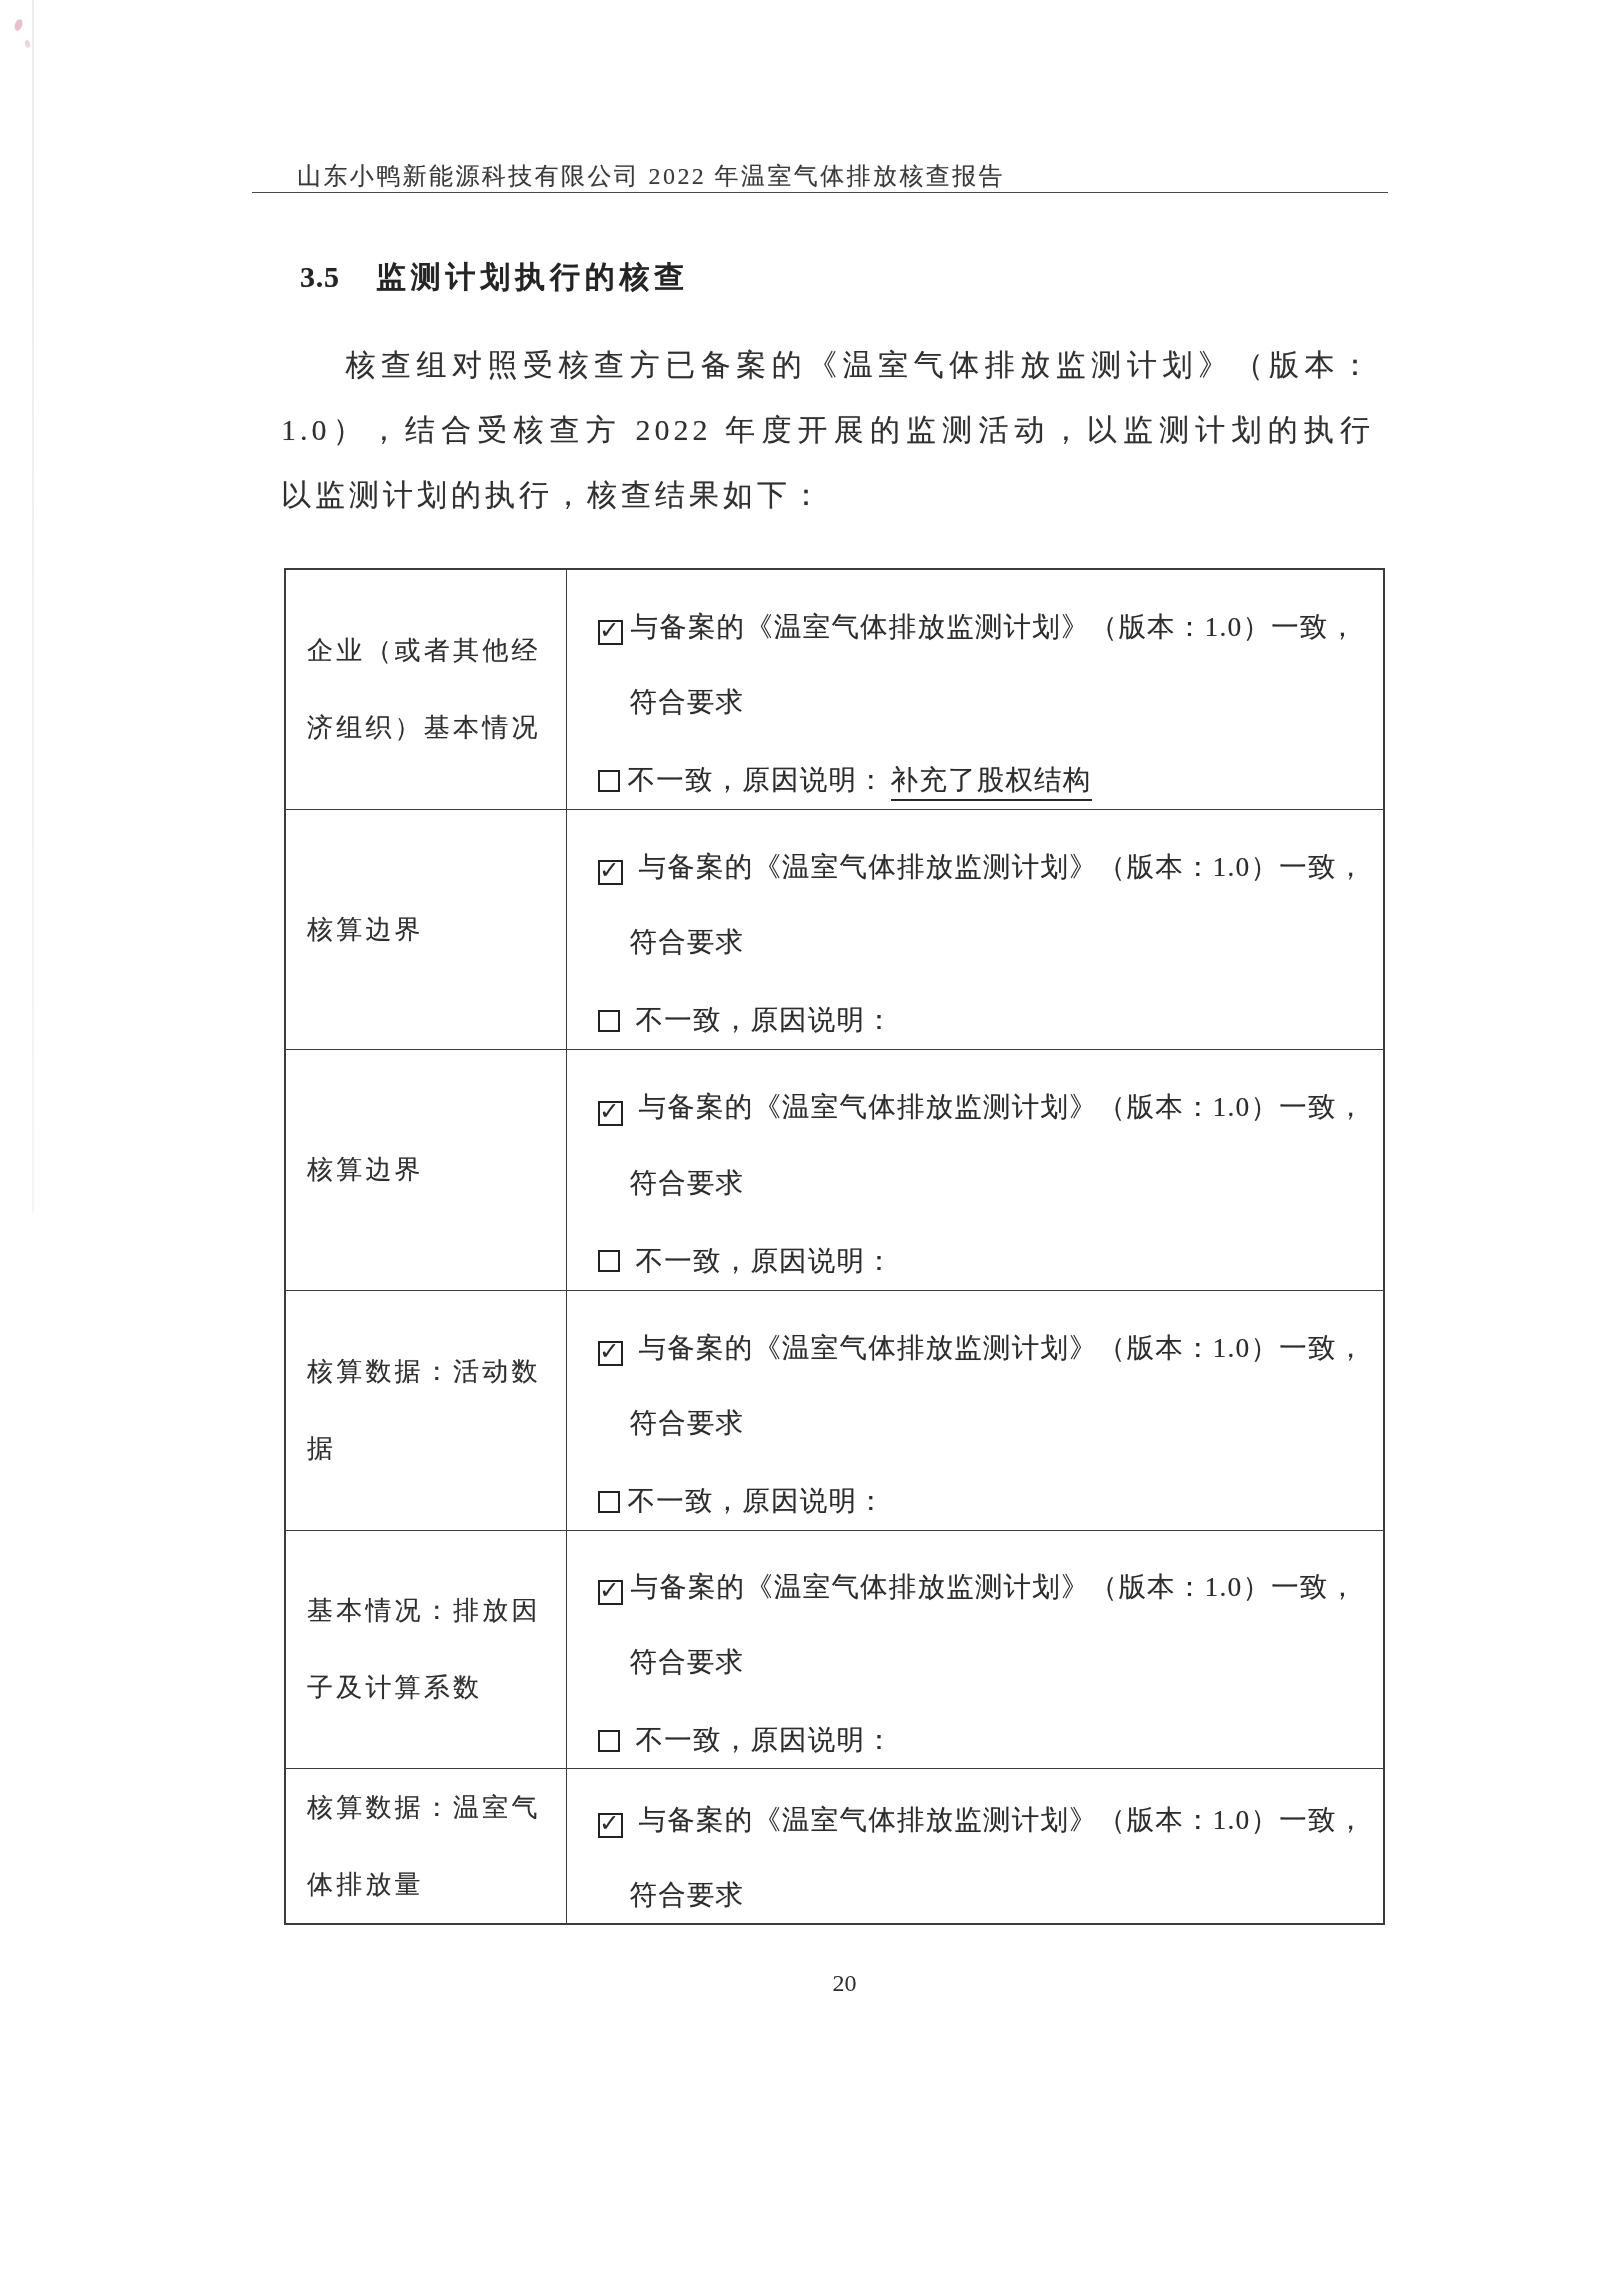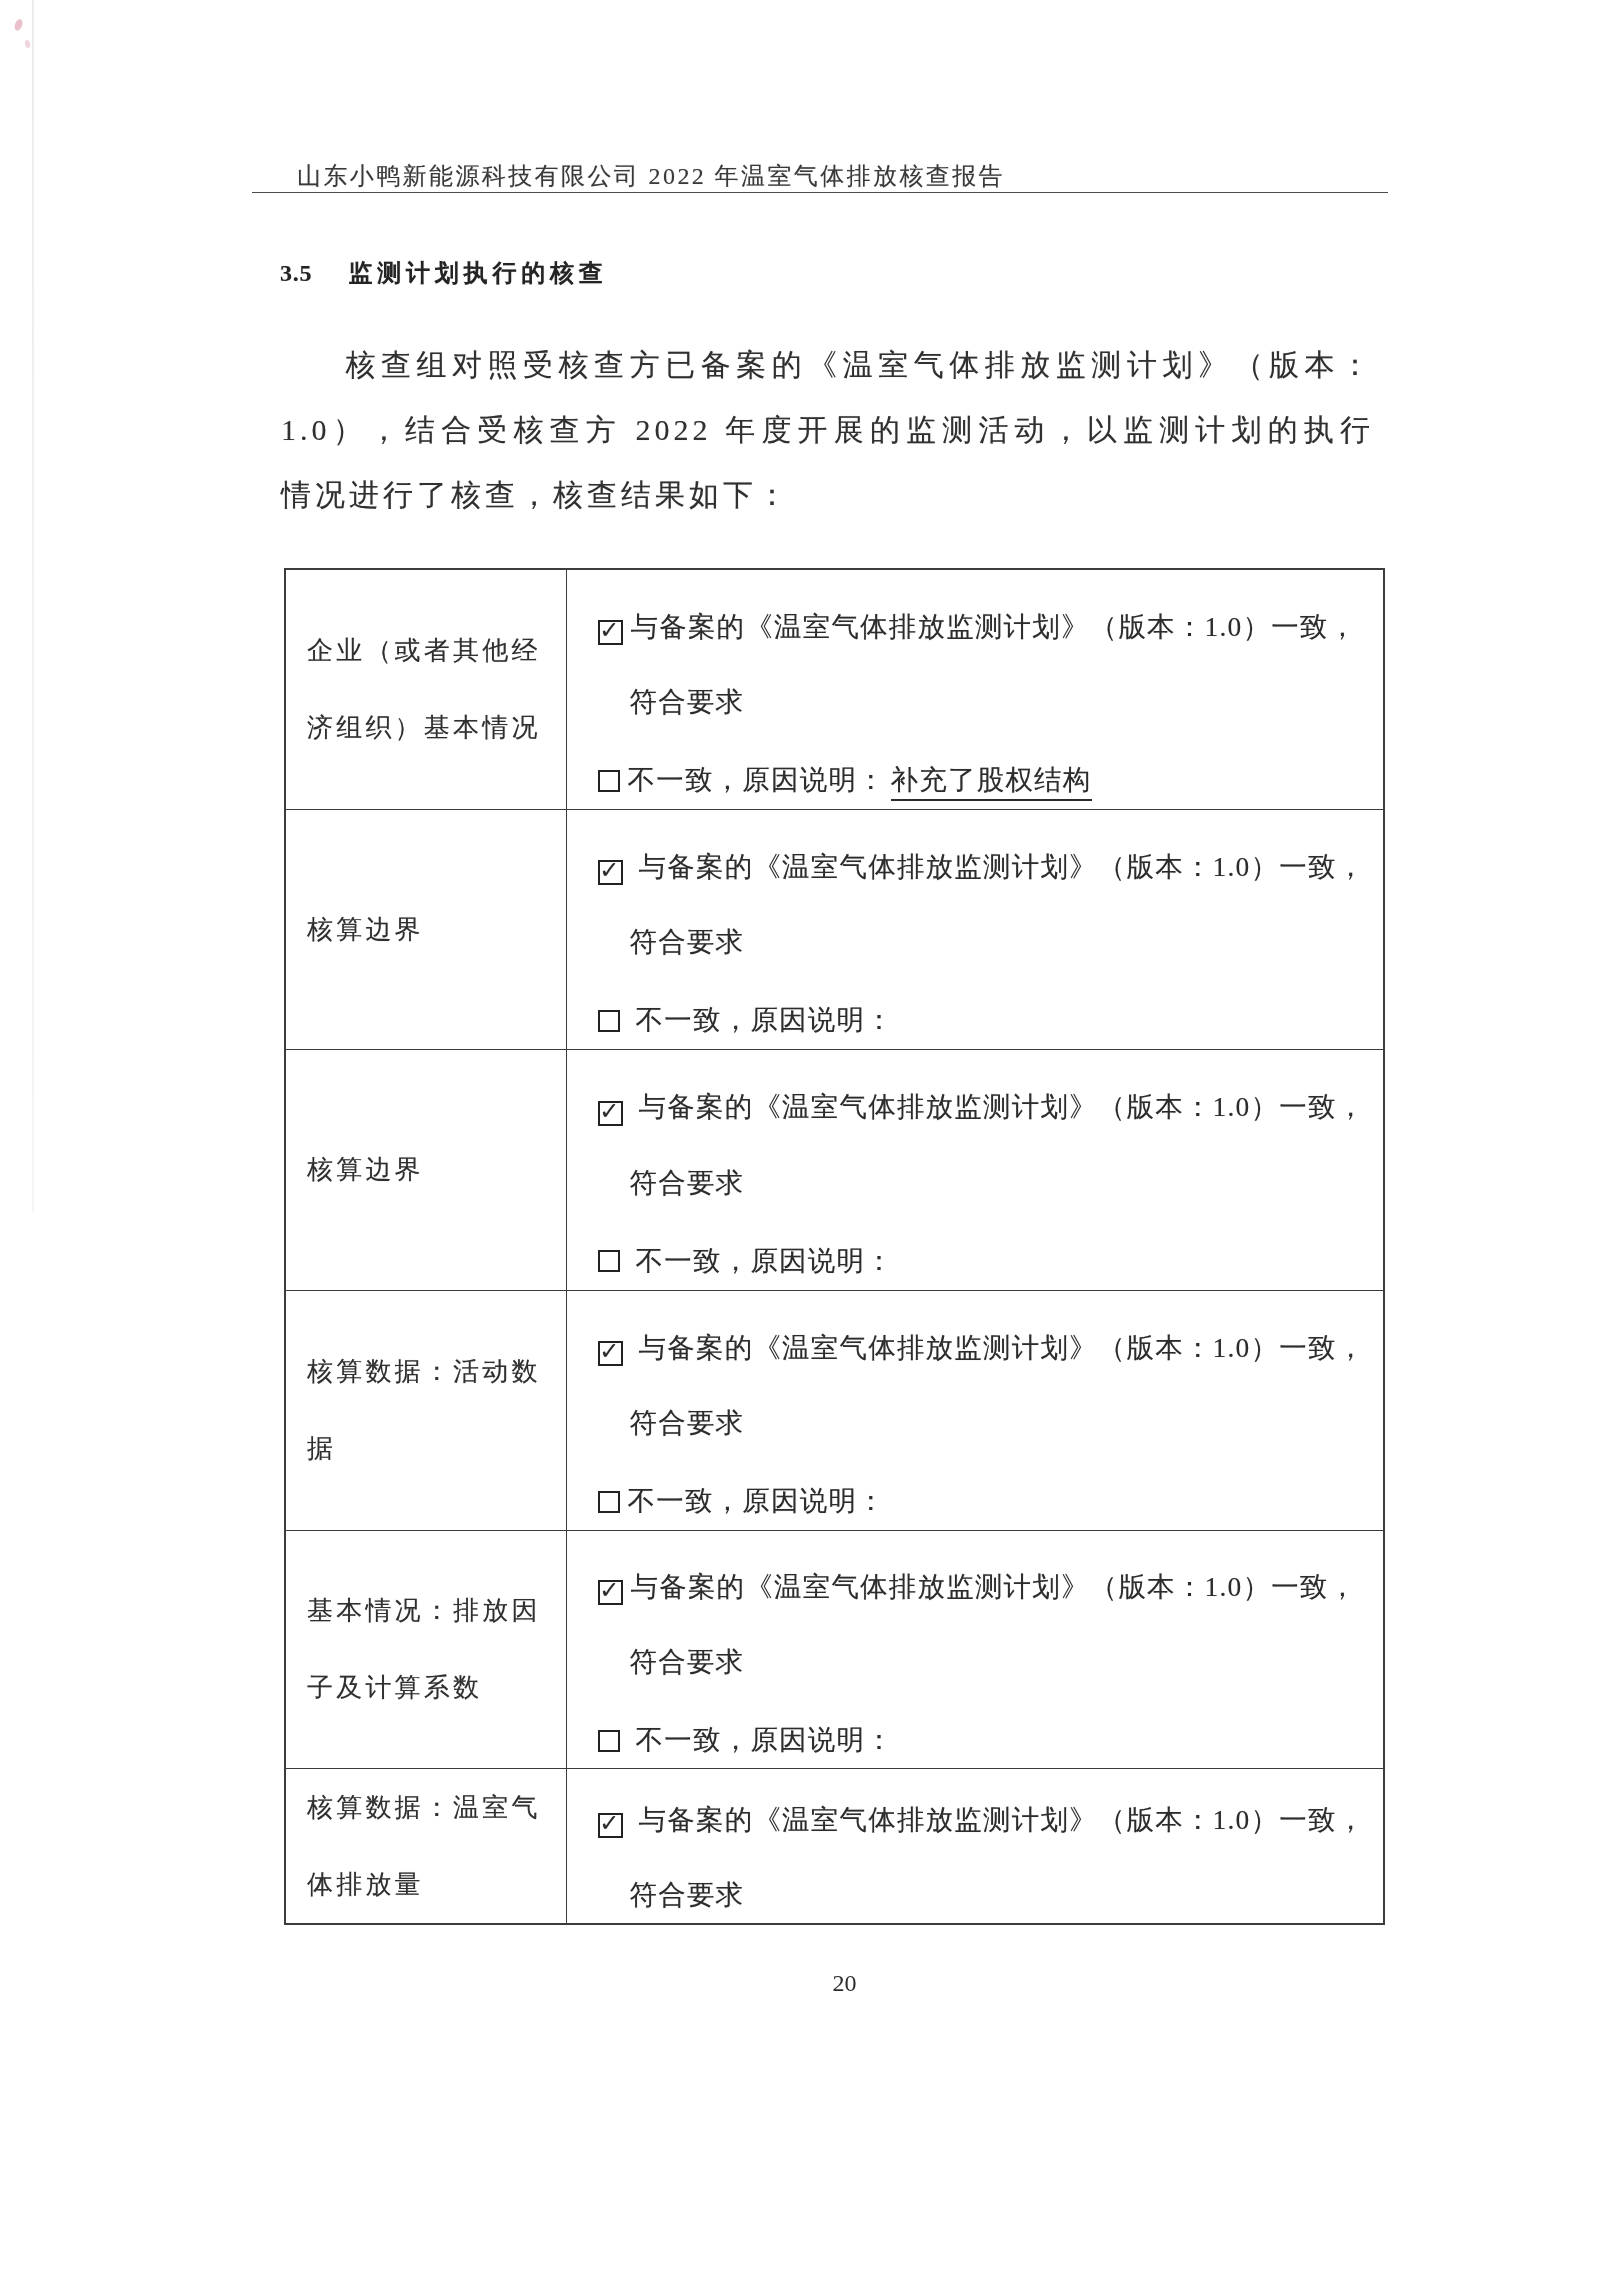--- a/index.html
+++ b/index.html
@@ -26,22 +26,22 @@
     border-bottom: 1.6px solid #4b4b4b; 
   }
   .doc-header .ht {
     display: block; margin-left: 45px;
     font-size: 24px; letter-spacing: 2.4px; color: #3a3a3a;
     text-shadow: 0 0 0.8px rgba(70,70,70,.45);
     white-space: nowrap;
   }
 
   .section-heading {
-    position: absolute; left: 280px; top: 257px;
-    font-size: 24px; font-weight: bold; color: #242424;
+    position: absolute; left: 300px; top: 257px;
+    font-size: 30px; font-weight: bold; color: #242424;
     letter-spacing: 4.8px; white-space: nowrap;
     text-shadow: 0 0 0.8px rgba(40,40,40,.4);
   }
   .section-heading .num { letter-spacing: 0.8px; margin-right: 36px; }
 
   .para {
     position: absolute; left: 281px; top: 332px; width: 1093px;
     font-size: 30px; color: #303030; letter-spacing: 4px;
     text-shadow: 0 0 0.8px rgba(60,60,60,.4);
   }
@@ -104,21 +104,21 @@
   <span class="ht">山东小鸭新能源科技有限公司 2022 年温室气体排放核查报告</span>
 </div>
 
 <div class="section-heading">
   <span class="num">3.5</span><span>监测计划执行的核查</span>
 </div>
 
 <div class="para">
   <div class="pline just indent">核查组对照受核查方已备案的《温室气体排放监测计划》（版本：</div>
   <div class="pline just">1.0），结合受核查方 2022 年度开展的监测活动，以监测计划的执行</div>
-  <div class="pline">情况进行了核查，核查结果如下：</div>
+  <div class="pline">以监测计划的执行，核查结果如下：</div>
 </div>
 
 <table class="check-table">
   <colgroup>
       <col style="width:281px">
       <col style="width:818px">
     </colgroup>
 
   <tbody>
       <tr style="height:240px;">

